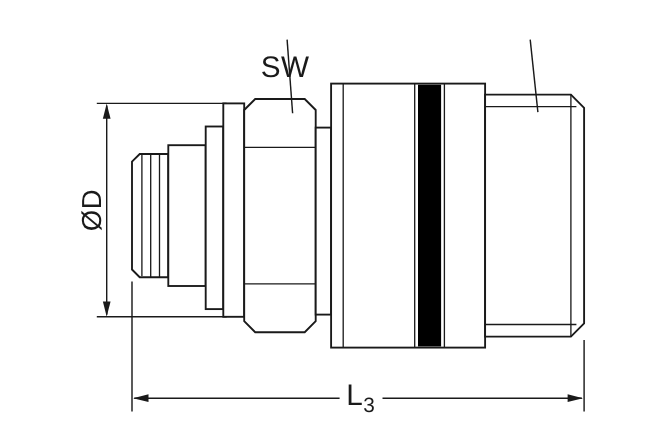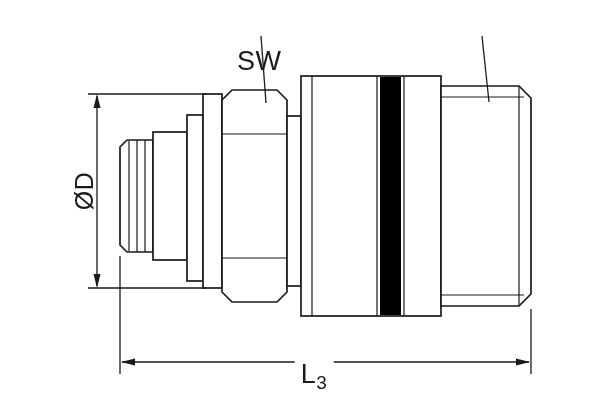--- a/index.html
+++ b/index.html
@@ -27,25 +27,24 @@
   .label sub{font-size:0.7em;line-height:1;}
   .label-d{
     left:54px;top:171px;width:60px;height:40px;
     display:flex;align-items:center;justify-content:center;
     transform:rotate(-90deg);
     font-size:25px;
   }
   .label-sw{left:237px;top:2px;margin-top:44px;}
   .label-g1{left:463px;top:2px;}
   .label-l3{
-    left:314px;top:362px;
+    left:328px;top:362px;
     transform:translate(-50%,-50%);
     background:var(--background,#fff);
     padding:0 6px;
-    margin-top:14px;
   }
 </style>
 </head>
 <body>
 
 <div class="canvas">
 
   <svg width="600" height="400" viewBox="0 0 600 400">
 
     <g>

